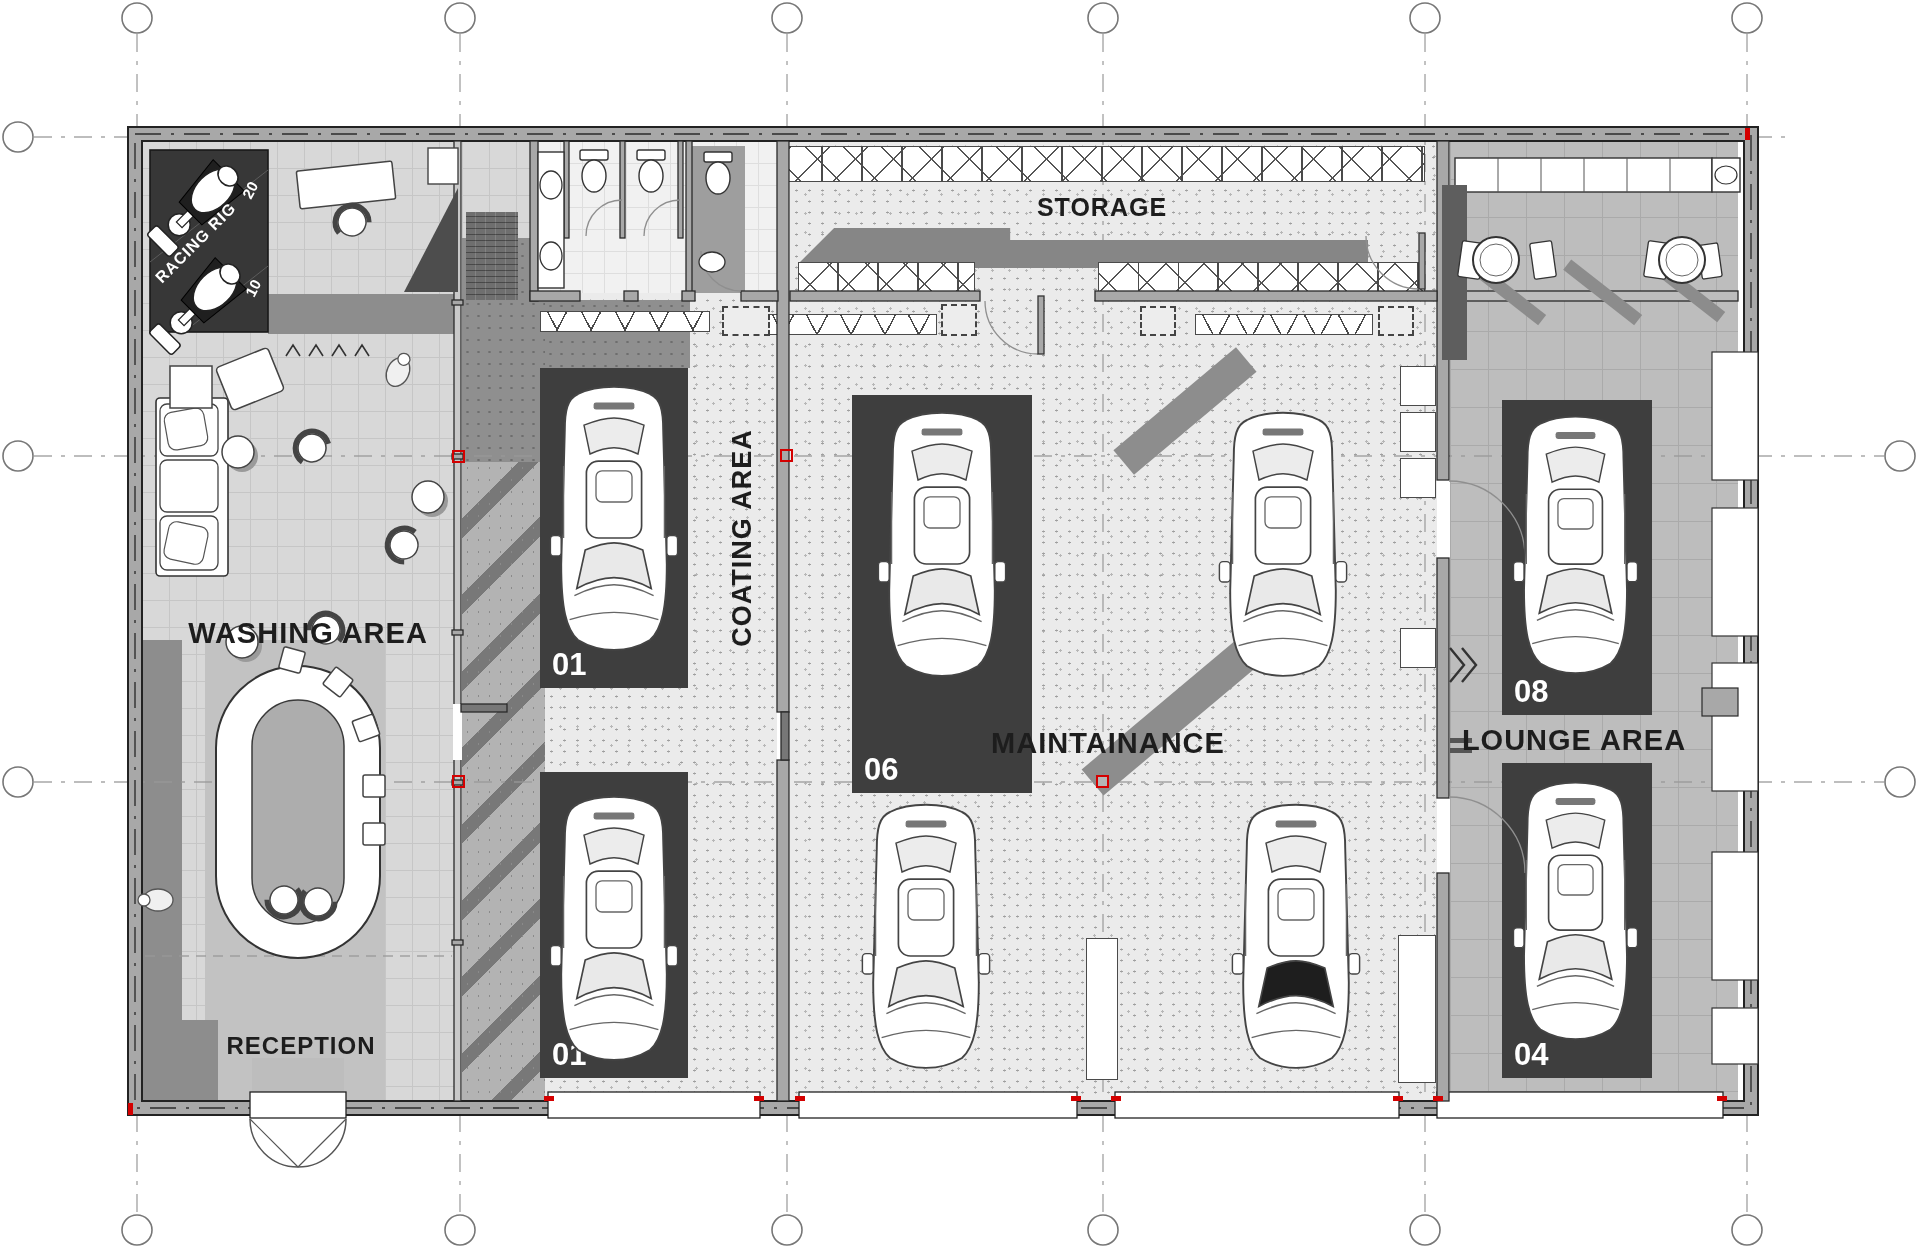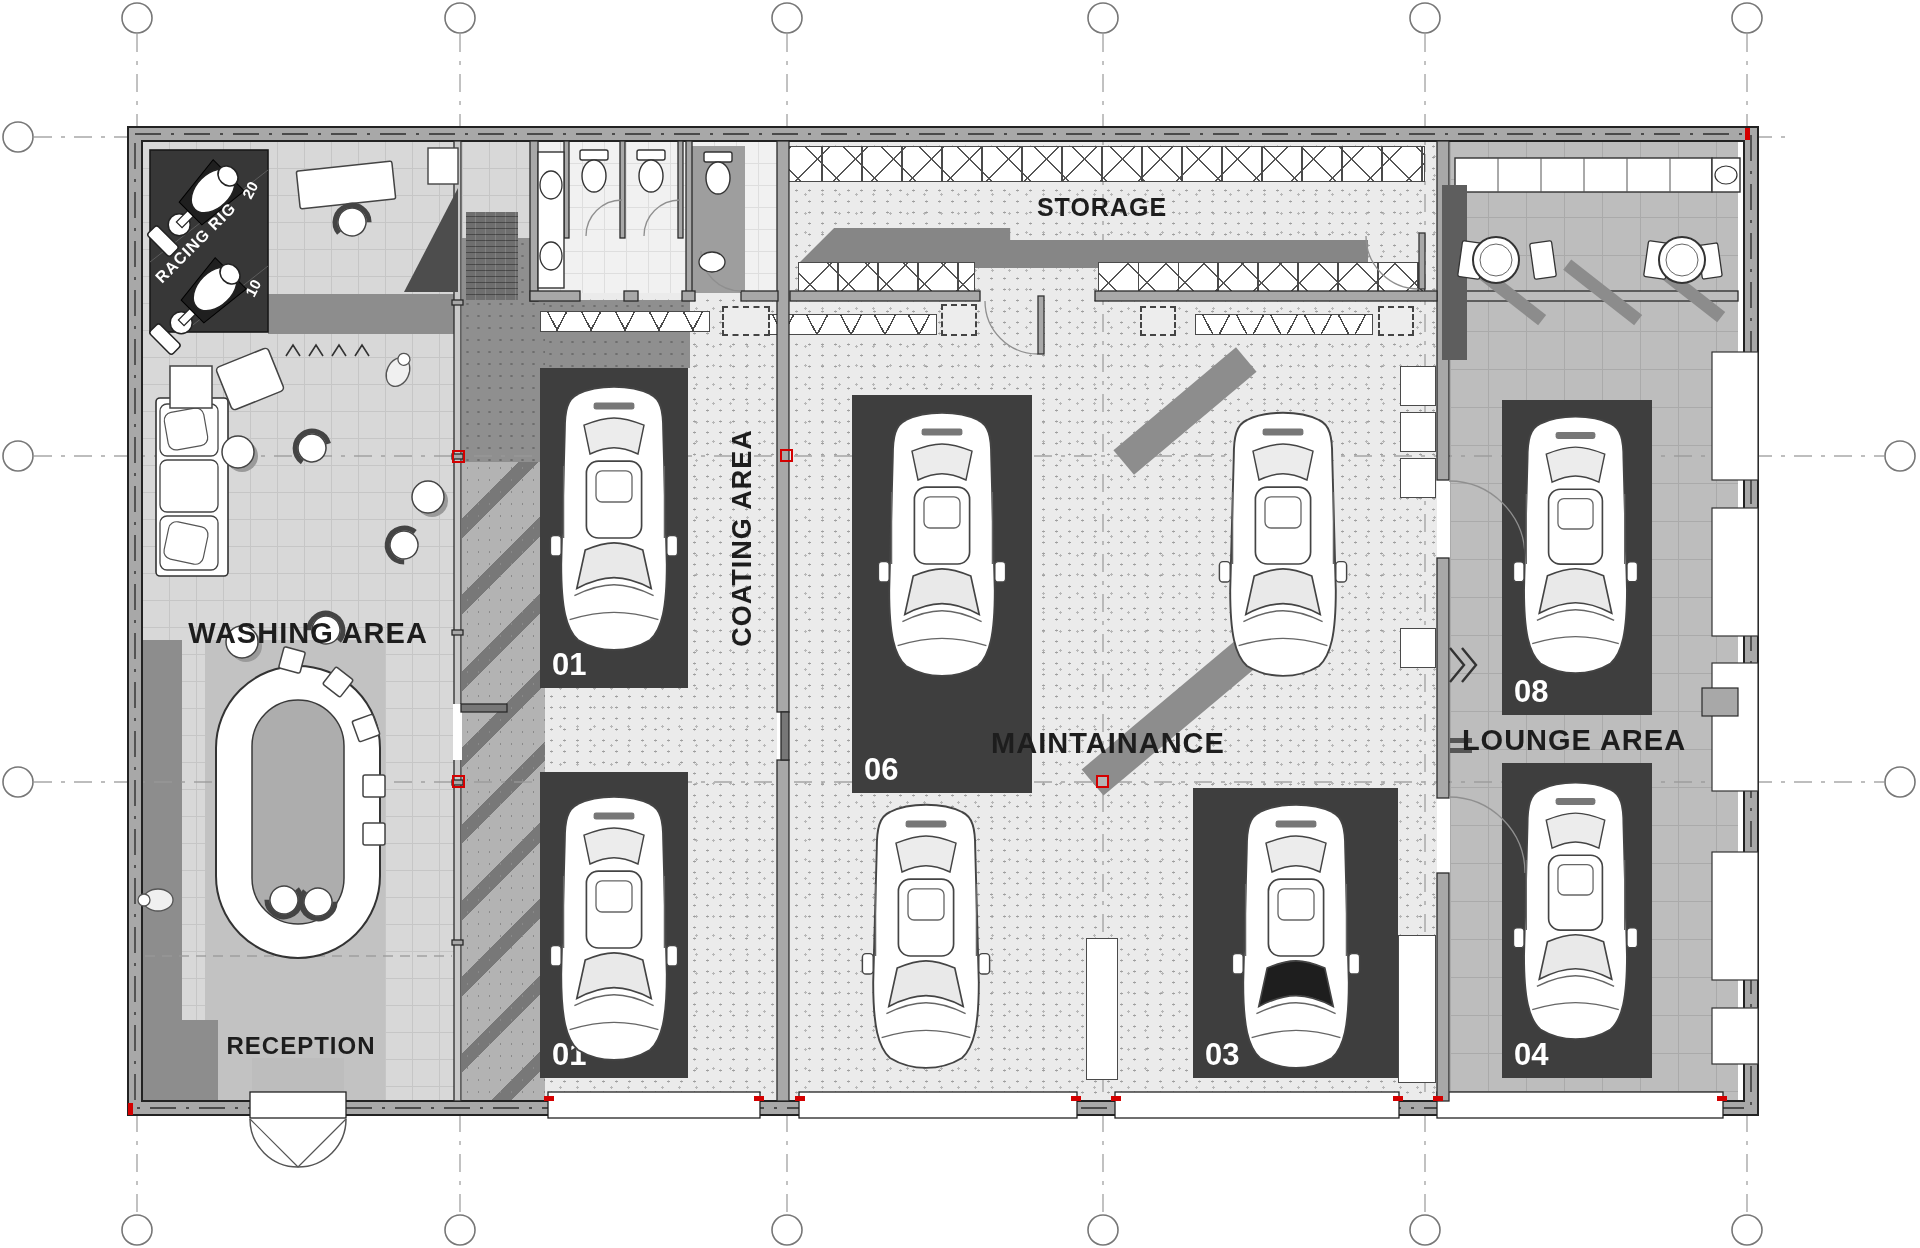--- a/index.html
+++ b/index.html
@@ -142,23 +142,20 @@
 
   <div class="abs pad" style="left:540px;top:368px;width:148px;height:320px">
       <span class="num">01</span>
     </div>
   <div class="abs pad" style="left:540px;top:772px;width:148px;height:306px">
       <span class="num">01</span>
     </div>
   <div class="abs pad" style="left:852px;top:395px;width:180px;height:398px">
       <span class="num">06</span>
     </div>
-  <div class="abs pad" style="left:1193px;top:788px;width:205px;height:290px">
-      <span class="num">03</span>
-    </div>
   <div class="abs pad" style="left:1502px;top:400px;width:150px;height:315px">
       <span class="num">08</span>
     </div>
   <div class="abs pad" style="left:1502px;top:763px;width:150px;height:315px">
       <span class="num">04</span>
     </div>
 
   <svg class="layer" width="1920" height="1248" style="z-index:4">
     <defs>
       <g id="car">

